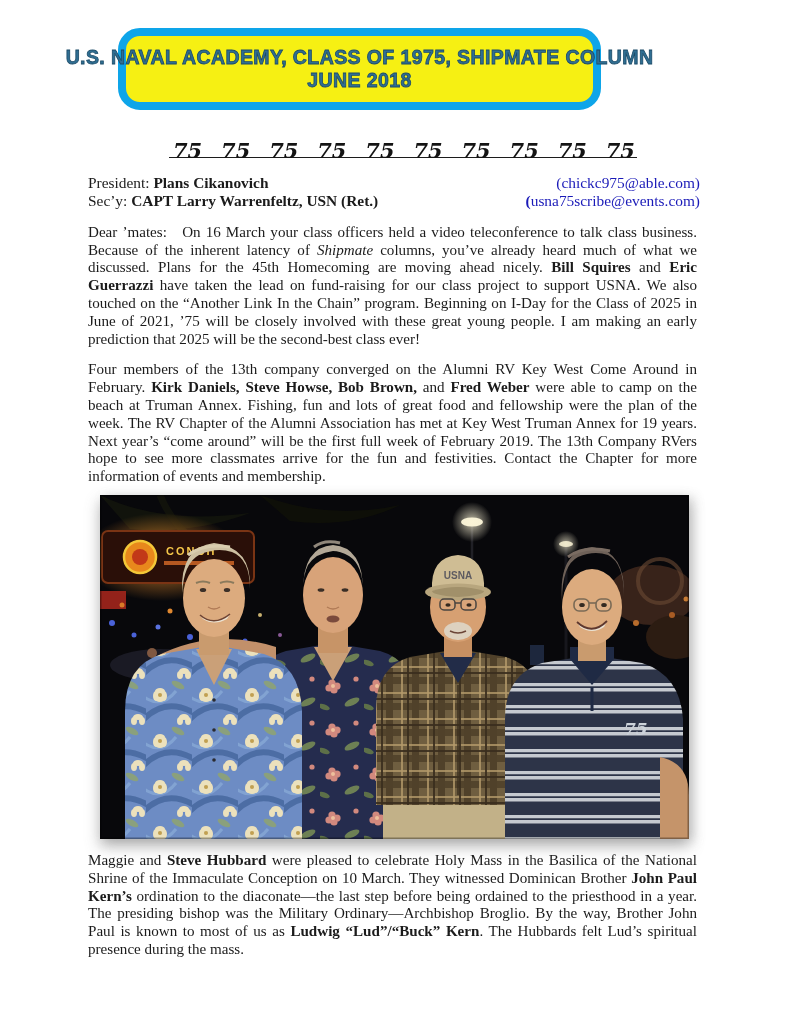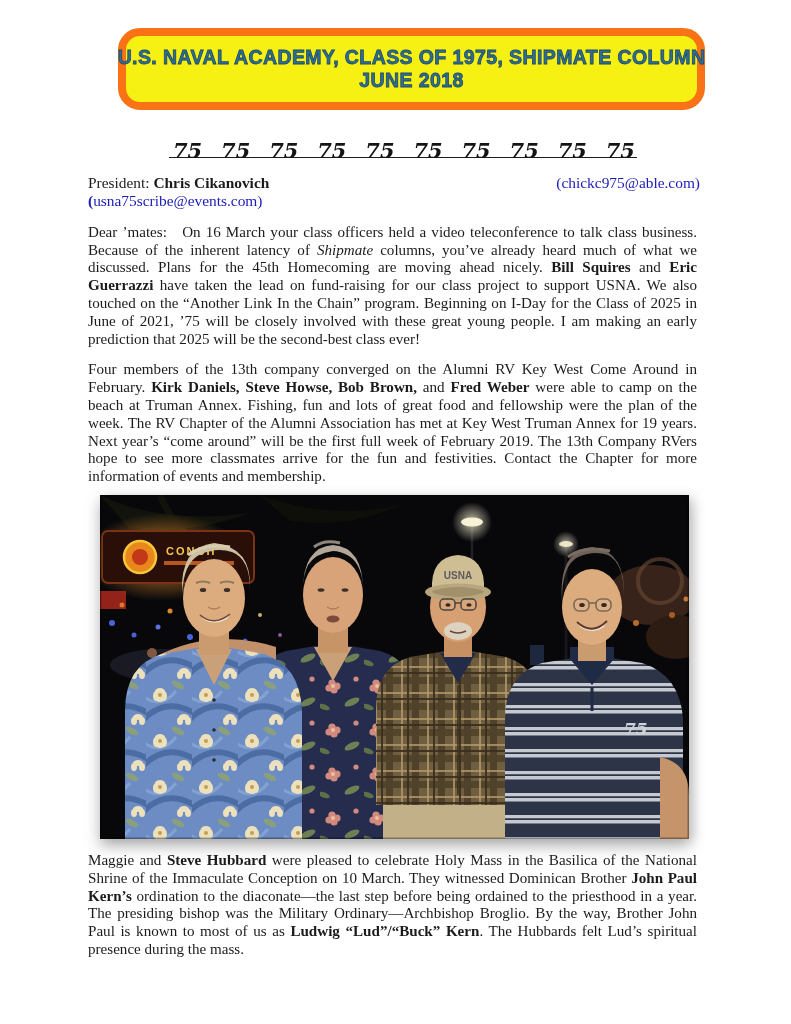--- a/index.html
+++ b/index.html
@@ -8,23 +8,23 @@
     width:791px;height:1024px;
     background:#ffffff;
     font-family:"Liberation Serif","DejaVu Serif",serif;
     color:#1b1b1b;
     overflow:hidden;
   }
   
   .banner{
     box-sizing:border-box;
     margin:28px 0 0 118px;
-    width:587px;height:82px;
+    width:483px;height:82px;
     background:#F6F013;
-    border:8px solid #f97316;
+    border:8px solid #0ea5e9;
     border-radius:22px;
     display:flex;flex-direction:column;justify-content:center;align-items:center;
     gap:2px;
   }
   .banner-line{
     font-family:"Liberation Sans","DejaVu Sans",sans-serif;
     font-weight:bold;
     color:#2F6E92;
     -webkit-text-stroke:0.8px #1C4B68;
     letter-spacing:0.4px;
@@ -91,24 +91,25 @@
       <span class="logo-75">75</span>
       <span class="logo-75">75</span>
       <span class="logo-75">75</span>
       <span class="logo-75">75</span>
       <span class="logo-75">75</span>
       <span class="logo-75">75</span>
     </div>
 
   <div class="contact">
     <div class="c-row">
-      <div class="c-left"><span>President: </span><b>Chris Cikanovich</b></div>
+      <div class="c-left"><span>President: </span><b>Plans Cikanovich</b></div>
       <div class="c-right link">(chickc975@able.com)</div>
     </div>
     <div class="c-row">
+      <div class="c-left"><span>Sec’y: </span><b>CAPT Larry Warrenfeltz, USN (Ret.)</b></div>
       <div class="c-right link"><span style="font-weight: bold;">(</span><span>usna75scribe@events.com)</span></div>
     </div>
   </div>
 
   <div class="para"><span>Dear ’mates:&nbsp;&nbsp; On 16 March your class officers held a video teleconference to talk class business. Because of the inherent latency of </span><span style="font-style: italic;">Shipmate</span><span> columns, you’ve already heard much of what we discussed. Plans for the 45th Homecoming are moving ahead nicely. </span><span style="font-weight: bold;">Bill Squires</span><span> and </span><span style="font-weight: bold;">Eric Guerrazzi</span><span> have taken the lead on fund-raising for our class project to support USNA. We also touched on the “Another Link In the Chain” program. Beginning on I-Day for the Class of 2025 in June of 2021, ’75 will be closely involved with these great young people. I am making an early prediction that 2025 will be the second-best class ever!</span></div>
 
   <div class="para"><span>Four members of the 13th company converged on the Alumni RV Key West Come Around in February. </span><span style="font-weight: bold;">Kirk Daniels, Steve Howse, Bob Brown,</span><span> and </span><span style="font-weight: bold;">Fred Weber</span><span> were able to camp on the beach at Truman Annex. Fishing, fun and lots of great food and fellowship were the plan of the week. The RV Chapter of the Alumni Association has met at Key West Truman Annex for 19 years. Next year’s “come around” will be the first full week of February 2019.  The 13th Company RVers hope to see more classmates arrive for the fun and festivities.  Contact the Chapter for more information of events and membership.</span></div>
 
 
   <div class="photo-wrap">

